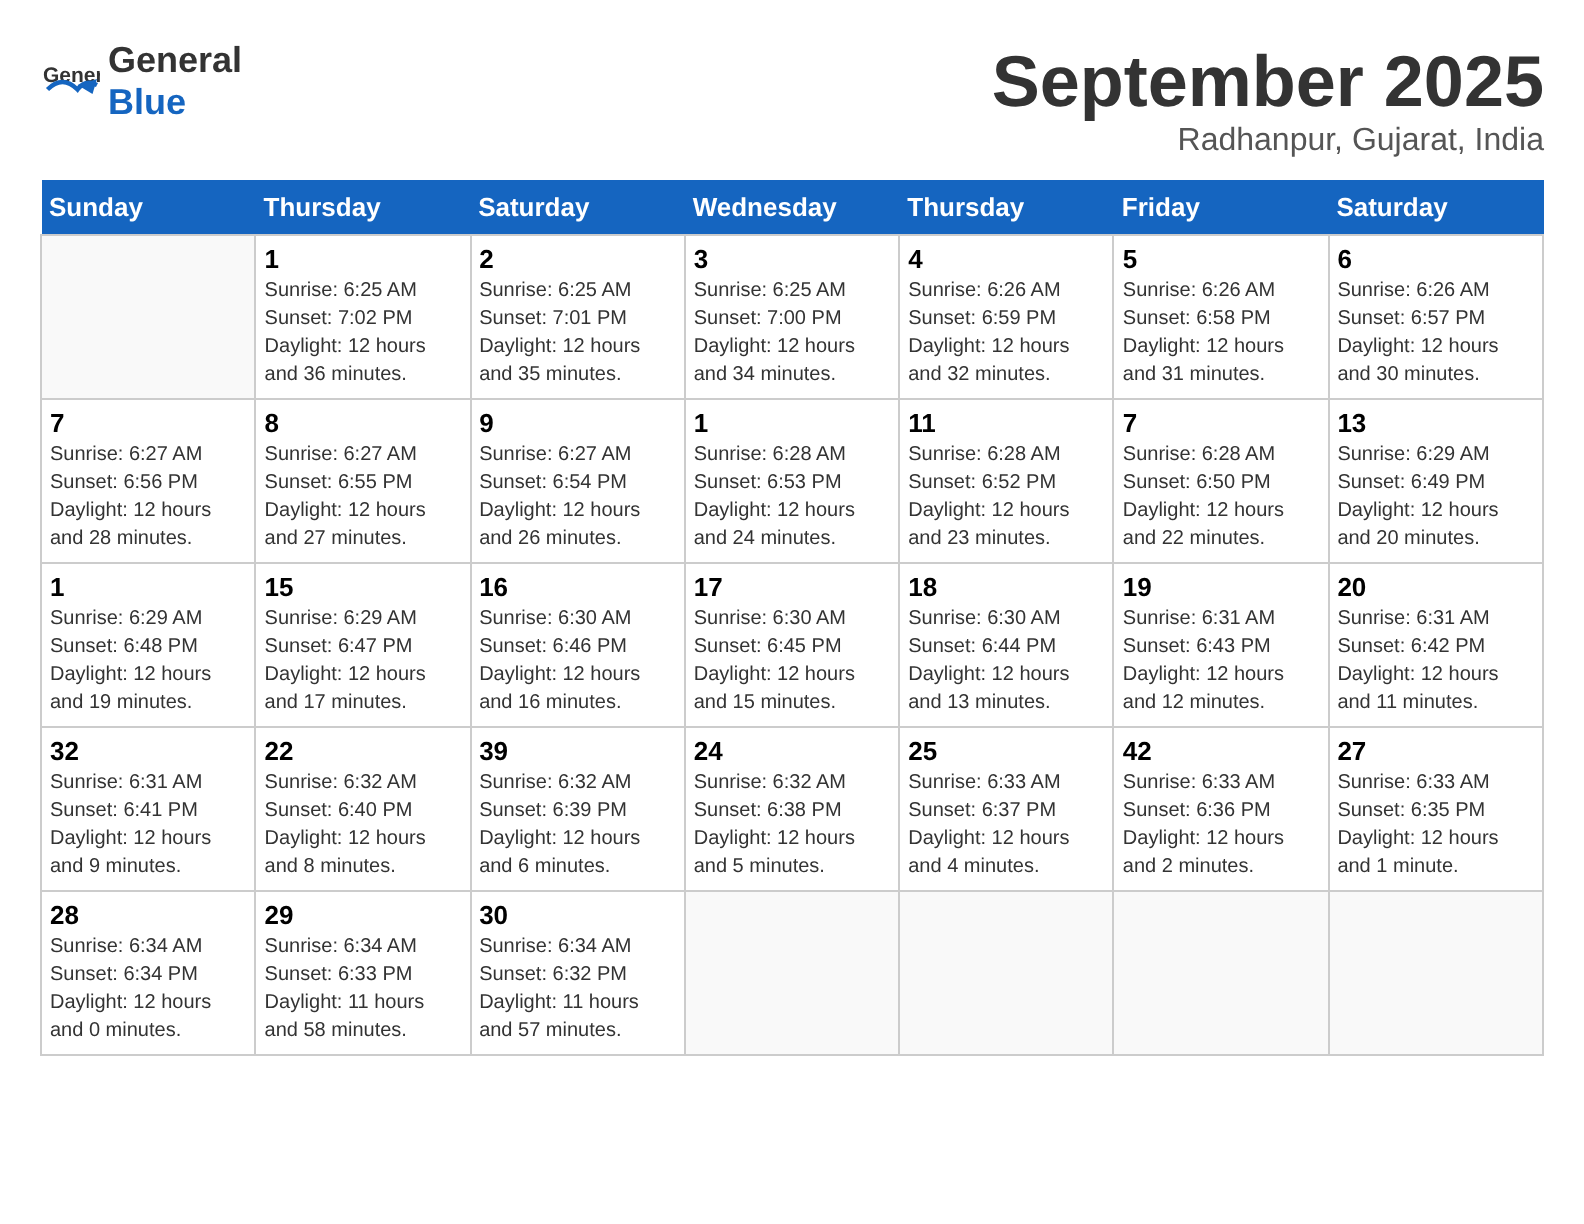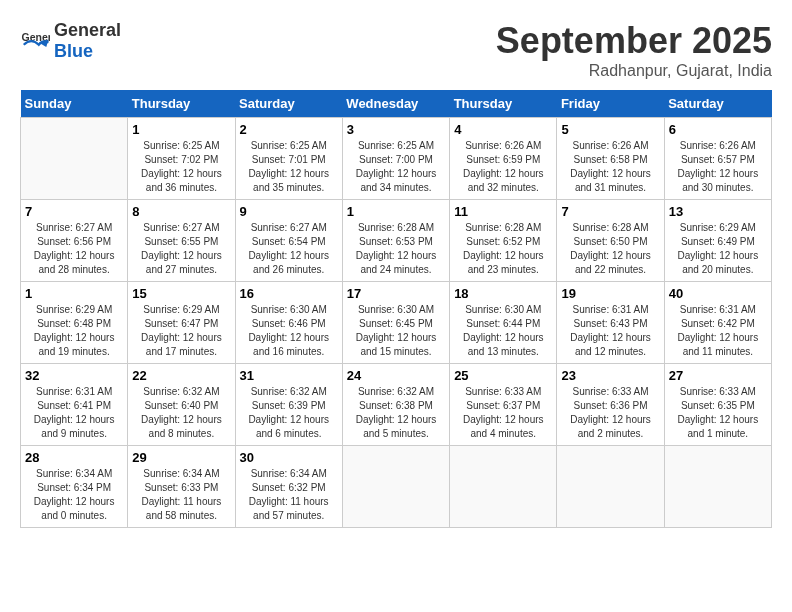--- a/index.html
+++ b/index.html
@@ -62,21 +62,20 @@
     .day-number {
       font-size: 13px;
       font-weight: bold;
       display: block;
       margin-bottom: 2px;
     }
     .day-info {
       font-size: 10px;
       color: #333;
       line-height: 1.4;
-      text-align: center;
     }
   </style>
 </head>
 <body>
 
 <div class="header-section">
   <div class="logo">
     <svg class="logo-icon" viewBox="0 0 40 40" xmlns="http://www.w3.org/2000/svg">
       <text x="2" y="20" font-size="14" font-weight="bold" fill="#333">General</text>
       <path d="M5 25 Q15 15 25 25 Q30 18 38 22" stroke="#1565c0" stroke-width="3" fill="none"></path>
@@ -239,21 +238,21 @@
 and 13 minutes.</div>
         </td>
         <td>
           <span class="day-number">19</span>
           <div class="day-info" style="white-space: pre-line;">Sunrise: 6:31 AM
 Sunset: 6:43 PM
 Daylight: 12 hours
 and 12 minutes.</div>
         </td>
         <td>
-          <span class="day-number">40</span>
+          <span class="day-number">20</span>
           <div class="day-info" style="white-space: pre-line;">Sunrise: 6:31 AM
 Sunset: 6:42 PM
 Daylight: 12 hours
 and 11 minutes.</div>
         </td>
       </tr>
       <tr>
         <td>
           <span class="day-number">32</span>
           <div class="day-info" style="white-space: pre-line;">Sunrise: 6:31 AM
@@ -262,42 +261,42 @@
 and 9 minutes.</div>
         </td>
         <td>
           <span class="day-number">22</span>
           <div class="day-info" style="white-space: pre-line;">Sunrise: 6:32 AM
 Sunset: 6:40 PM
 Daylight: 12 hours
 and 8 minutes.</div>
         </td>
         <td>
-          <span class="day-number">31</span>
+          <span class="day-number">39</span>
           <div class="day-info" style="white-space: pre-line;">Sunrise: 6:32 AM
 Sunset: 6:39 PM
 Daylight: 12 hours
 and 6 minutes.</div>
         </td>
         <td>
           <span class="day-number">24</span>
           <div class="day-info" style="white-space: pre-line;">Sunrise: 6:32 AM
 Sunset: 6:38 PM
 Daylight: 12 hours
 and 5 minutes.</div>
         </td>
         <td>
           <span class="day-number">25</span>
           <div class="day-info" style="white-space: pre-line;">Sunrise: 6:33 AM
 Sunset: 6:37 PM
 Daylight: 12 hours
 and 4 minutes.</div>
         </td>
         <td>
-          <span class="day-number">23</span>
+          <span class="day-number">42</span>
           <div class="day-info" style="white-space: pre-line;">Sunrise: 6:33 AM
 Sunset: 6:36 PM
 Daylight: 12 hours
 and 2 minutes.</div>
         </td>
         <td>
           <span class="day-number">27</span>
           <div class="day-info" style="white-space: pre-line;">Sunrise: 6:33 AM
 Sunset: 6:35 PM
 Daylight: 12 hours

